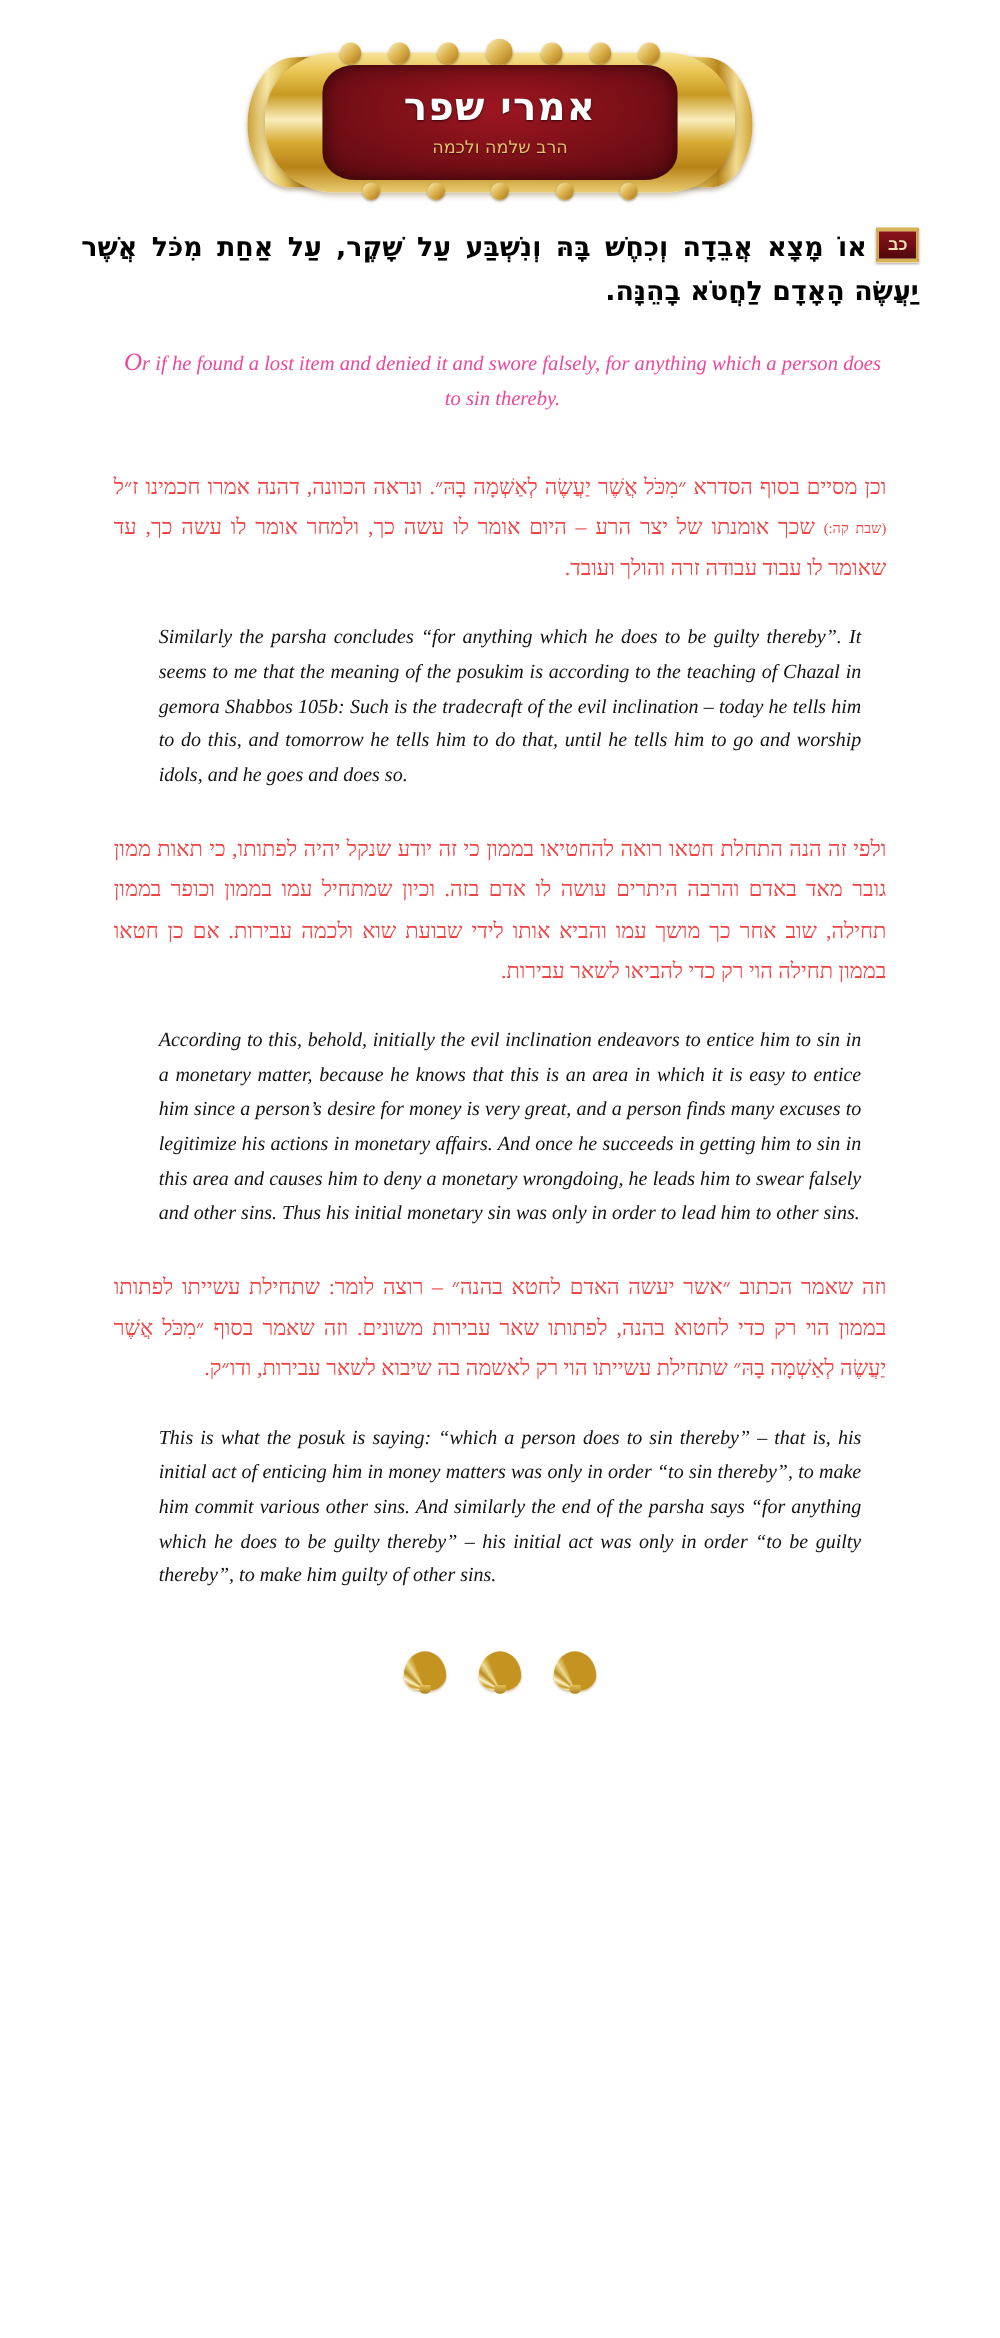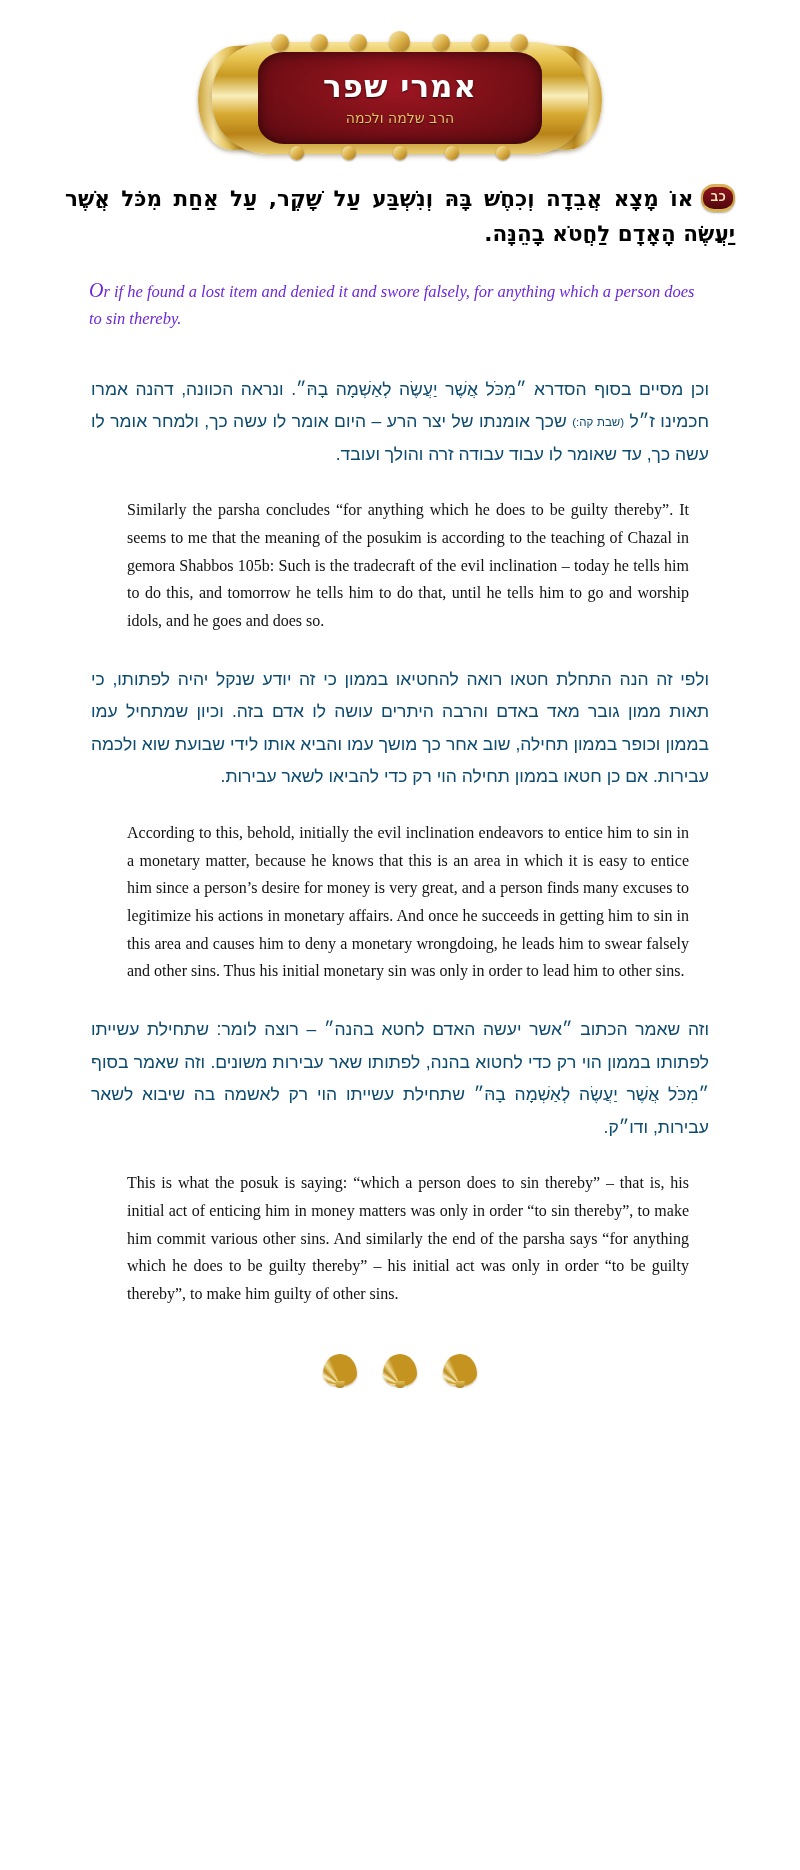--- a/index.html
+++ b/index.html
@@ -153,67 +153,68 @@
     line-height: 1.62;
     color: #000;
     margin: 0 10px 0 10px;
     padding-top: 4px;
   }
   .verse-badge {
     display: inline-block;
     background:
       linear-gradient(to bottom, #8e121d 0%, #6e0d14 55%, #4d070c 100%);
     color: #f4e3b6;
-    font-family: Liberation Mono, monospace;
+    font-family: Liberation Sans, sans-serif;
     font-weight: bold;
     font-size: 13px;
     line-height: 1;
     padding: 4px 7px 5px 7px;
-    border-radius: 13px;
+    border-radius: 0;
     border-top: 3px solid #d9b355;
     border-bottom: 3px solid #d9b355;
     border-left: 2px solid #caa23f;
     border-right: 2px solid #caa23f;
     vertical-align: 5px;
     margin-left: 8px;
     box-shadow: 0 1px 2px rgba(0,0,0,0.35);
   }
 
   .trans-top {
     font-family: "Liberation Serif", serif;
     font-style: italic;
     font-size: 16.5px;
     line-height: 1.62;
-    text-align: left;
-    margin: 22px 0 0 34px;
+    text-align: center;
+    margin: 22px 0 0 44px;
     padding-right: 40px;
-    color: #6d28d9;
+    color: #ec4899;
   }
   .trans-top .dropcap {
     font-size: 20px;
   }
 
   .heb-para {
     direction: rtl;
     text-align: justify;
     text-justify: inter-word;
-    font-family: Liberation Sans, sans-serif;
+    font-family: Liberation Serif, serif;
     font-size: 17.5px;
     line-height: 1.86;
-    color: #0c4a6e;
+    color: #ef4444;
     margin: 28px 36px 0 36px;
   }
   .heb-para.first { margin-top: 40px; }
   .cite {
     font-size: 11.5px;
     vertical-align: 1px;
   }
 
   .eng-para {
     font-family: "Liberation Serif", serif;
+    font-style: italic;
     font-size: 16px;
     line-height: 1.73;
     text-align: justify;
     color: #111;
     margin: 26px 56px 0 72px;
   }
 
   
   .footer-orn {
     margin: 46px auto 0 auto;

